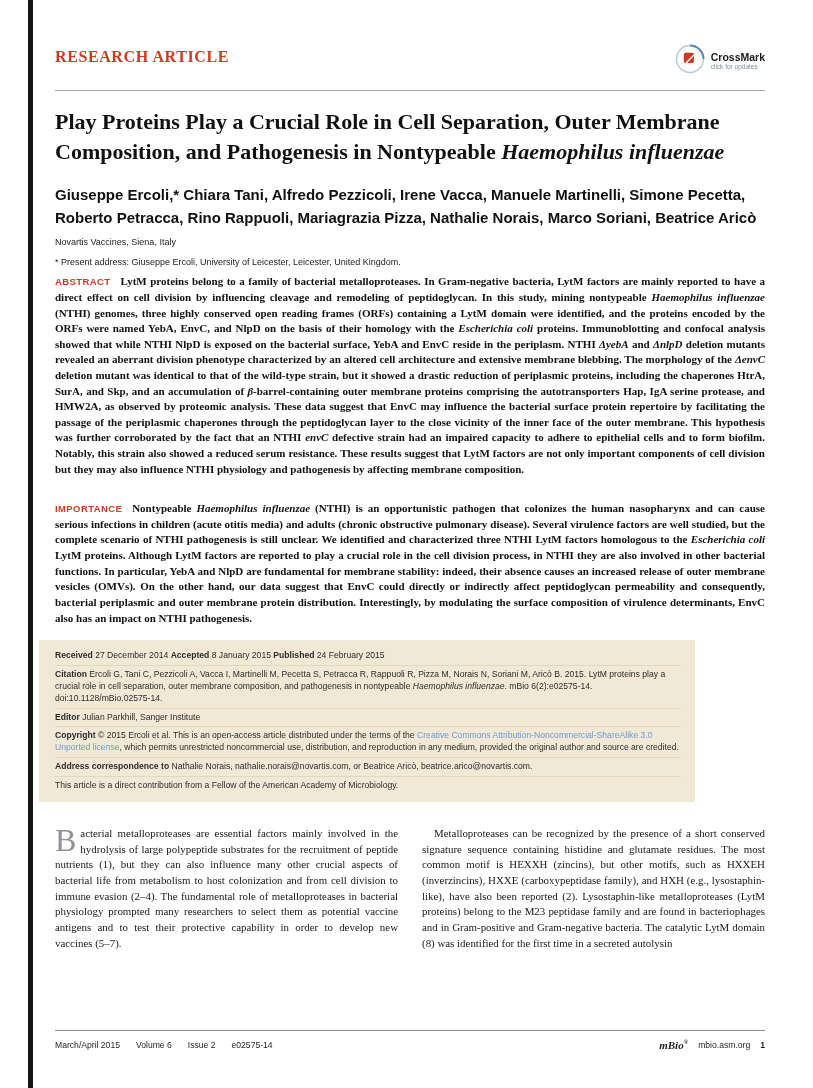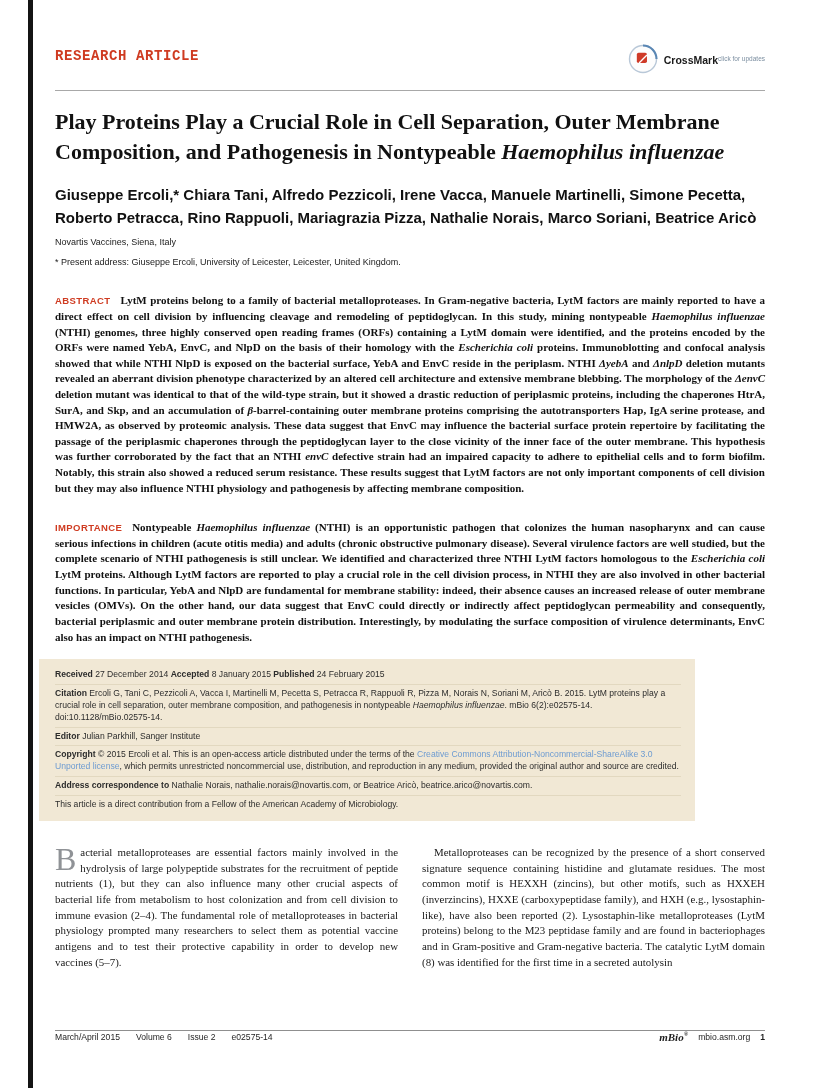--- a/index.html
+++ b/index.html
@@ -6,36 +6,36 @@
   html,body { width:813px; height:1088px; background:#ffffff; overflow:hidden; }
   body { font-family:"Liberation Serif", serif; color:#1c1c1c; position:relative; }
 
   .leftbar { position:absolute; left:28px; top:0; width:5px; height:1088px; background:#141414; }
 
   .page { position:absolute; left:55px; top:0; width:710px; }
 
   
   .header { display:flex; justify-content:space-between; align-items:flex-start;
             padding-top:44px; padding-bottom:12px; border-bottom:1px solid #a8a8a8; }
-  .kicker { font-family:Liberation Mono, monospace; font-weight:bold; font-size:14px;
+  .kicker { font-family:Liberation Serif, serif; font-weight:bold; font-size:16px;
             letter-spacing:.6px; color:#cf3b21; padding-top:4px; }
   .crossmark { display:flex; align-items:center; gap:6px; cursor:pointer; }
-  .crossmark-text { display:flex; line-height:1.1; }
+  .crossmark-text { display:flex; flex-direction:column; line-height:1.1; }
   .crossmark-title { font-family:"Liberation Sans", sans-serif; font-weight:bold; font-size:10.5px; color:#1a1a1a; }
   .crossmark-sub { font-family:"Liberation Sans", sans-serif; font-size:6.5px; color:#7b8ea0; }
 
   
   .title { margin-top:16px; font-size:22px; font-weight:bold; line-height:1.36; color:#111; }
   .authors { margin-top:16px; font-family:"Liberation Sans", sans-serif; font-weight:bold;
              font-size:15px; line-height:1.55; color:#111; }
   .affiliation { margin-top:8px; font-family:"Liberation Sans", sans-serif; font-size:9px; color:#222; }
   .present-address { margin-top:10px; font-family:"Liberation Sans", sans-serif; font-size:9px; color:#222; }
 
   
-  .abs-par { margin-top:26px; font-size:11px; font-weight:bold; line-height:1.42; text-align:justify; color:#111; }
+  .abs-par { margin-top:7px; font-size:11px; font-weight:bold; line-height:1.42; text-align:justify; color:#111; }
   .abs-par + .abs-par { margin-top:24px; }
   .sec-label { font-family:"Liberation Sans", sans-serif; font-size:9.5px; font-weight:bold;
                color:#cf3b21; letter-spacing:.4px; margin-right:10px; }
 
   
   .cite-box { margin-top:14px; margin-left:-16px; width:656px; background:#f1e8d5;
               padding:7px 14px 7px 16px; font-family:"Liberation Sans", sans-serif;
               font-size:8.6px; line-height:1.38; color:#2c2c2c; }
   .cite-row { padding:3px 0; }
   .cite-row + .cite-row { border-top:1px solid #e2d8c0; }
@@ -44,21 +44,21 @@
 
   
   .body-cols { margin-top:24px; display:flex; gap:24px; font-size:10.9px; line-height:1.44;
                text-align:justify; color:#171717; }
   .col { width:343px; }
   .dropcap { float:left; font-size:32px; line-height:26px; color:#8f9296; padding-right:4px; padding-top:1px; }
   .indent-par { text-indent:12px; }
 
   
   .footer { position:absolute; left:55px; top:1030px; width:710px; border-top:1px solid #8f8f8f;
-            display:flex; justify-content:space-between; align-items:center;
+            padding-top:8px; display:flex; justify-content:space-between; align-items:center;
             font-family:"Liberation Sans", sans-serif; font-size:8.6px; color:#1f1f1f; }
   .footer-left span { margin-right:16px; }
   .footer-right { display:flex; align-items:center; gap:10px; }
   .journal-logo { font-family:"Liberation Serif", serif; font-weight:bold; font-style:italic; font-size:11px; }
   .journal-logo sup { font-size:6px; }
   .page-num { font-weight:bold; }
   em { font-style:italic; }
 </style>
 </head>
 <body>

